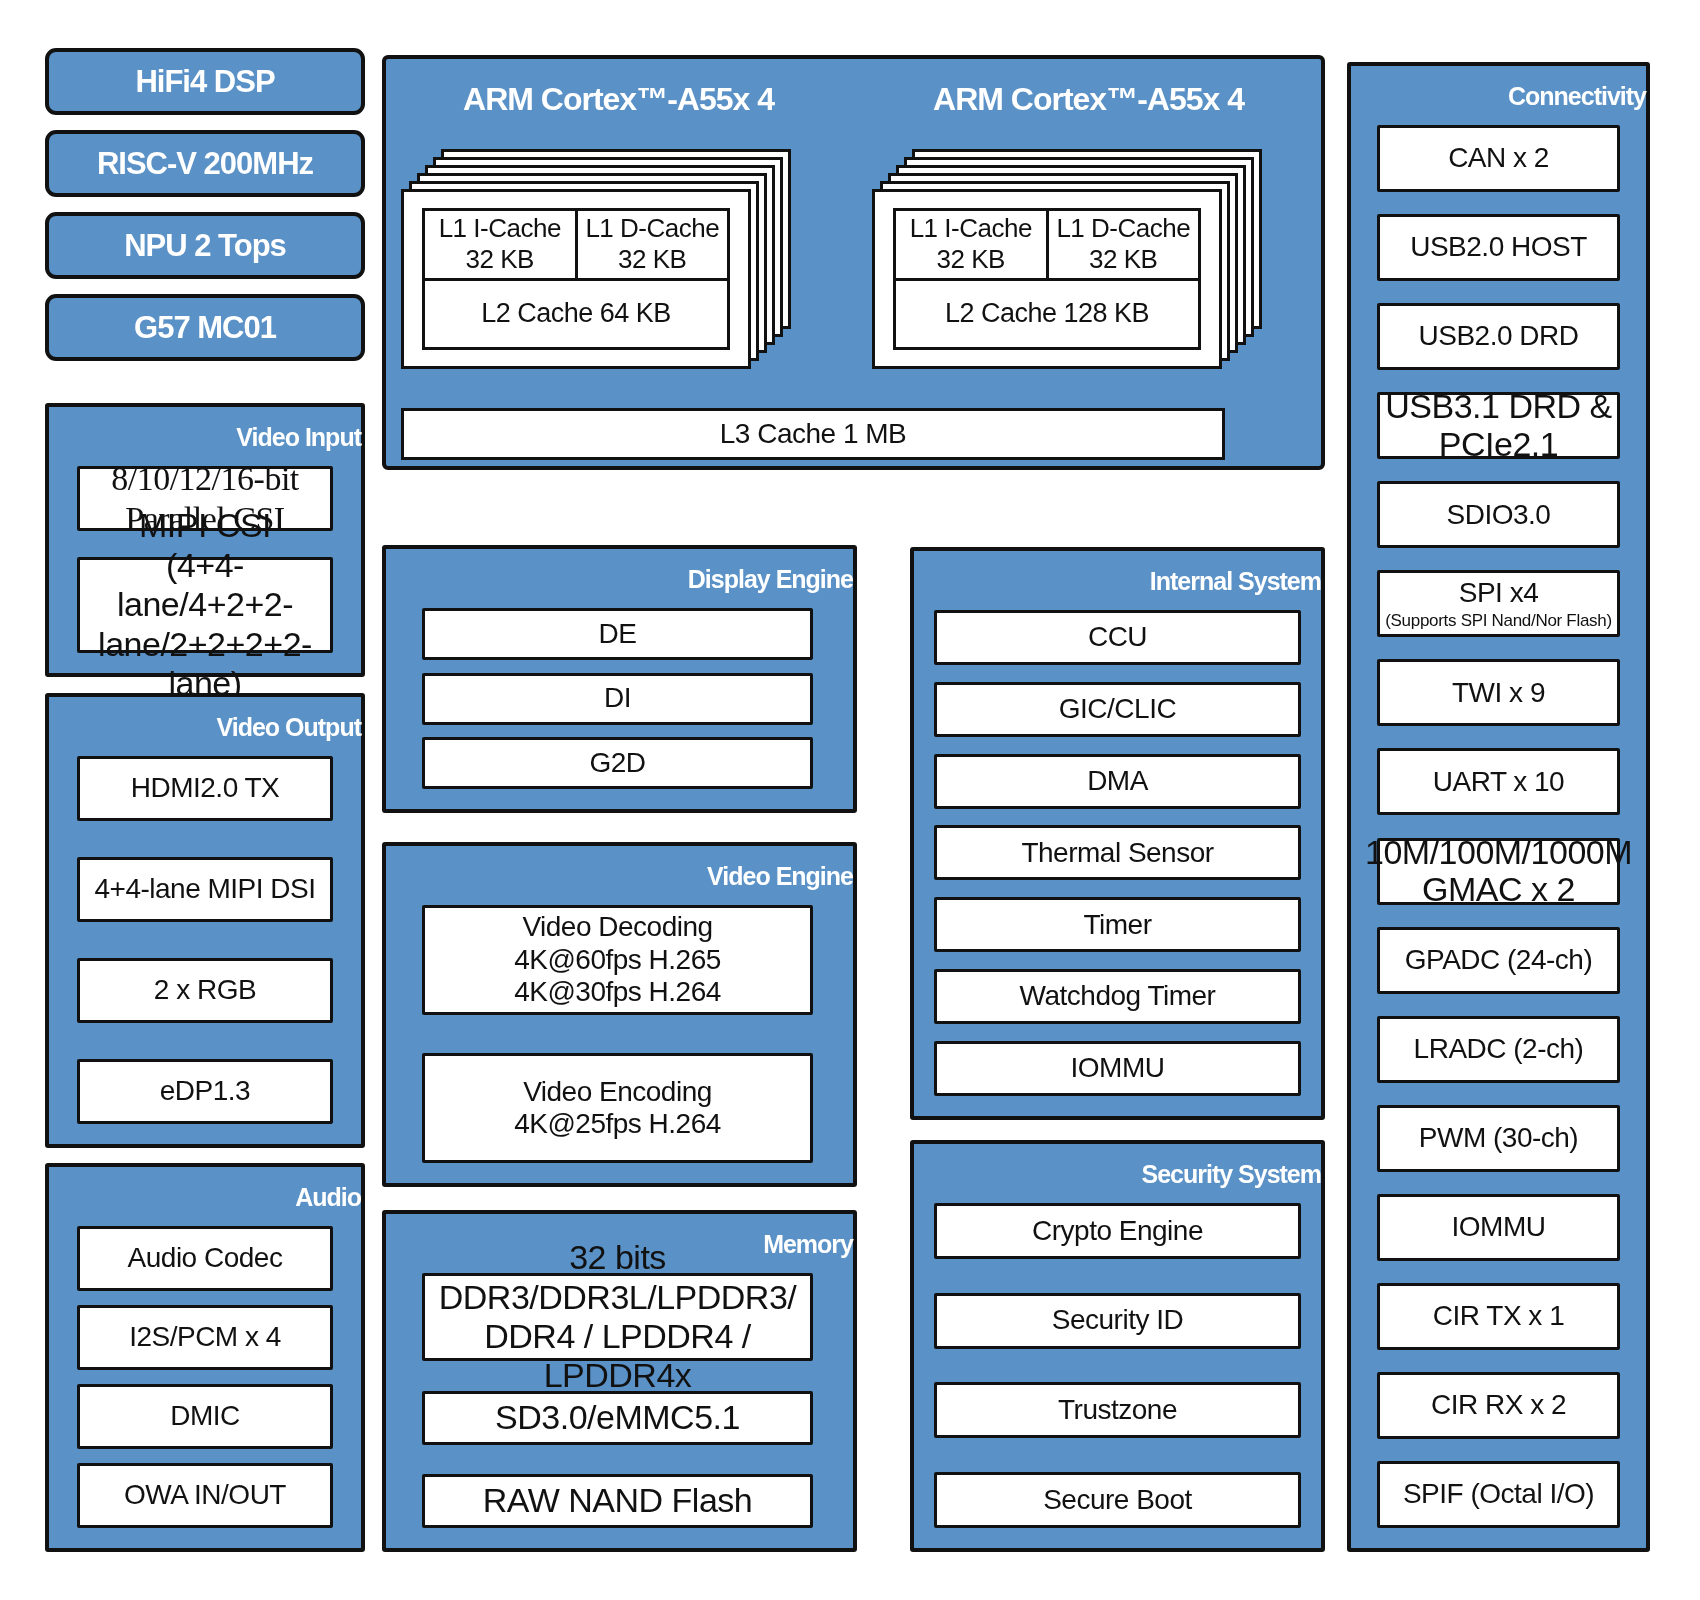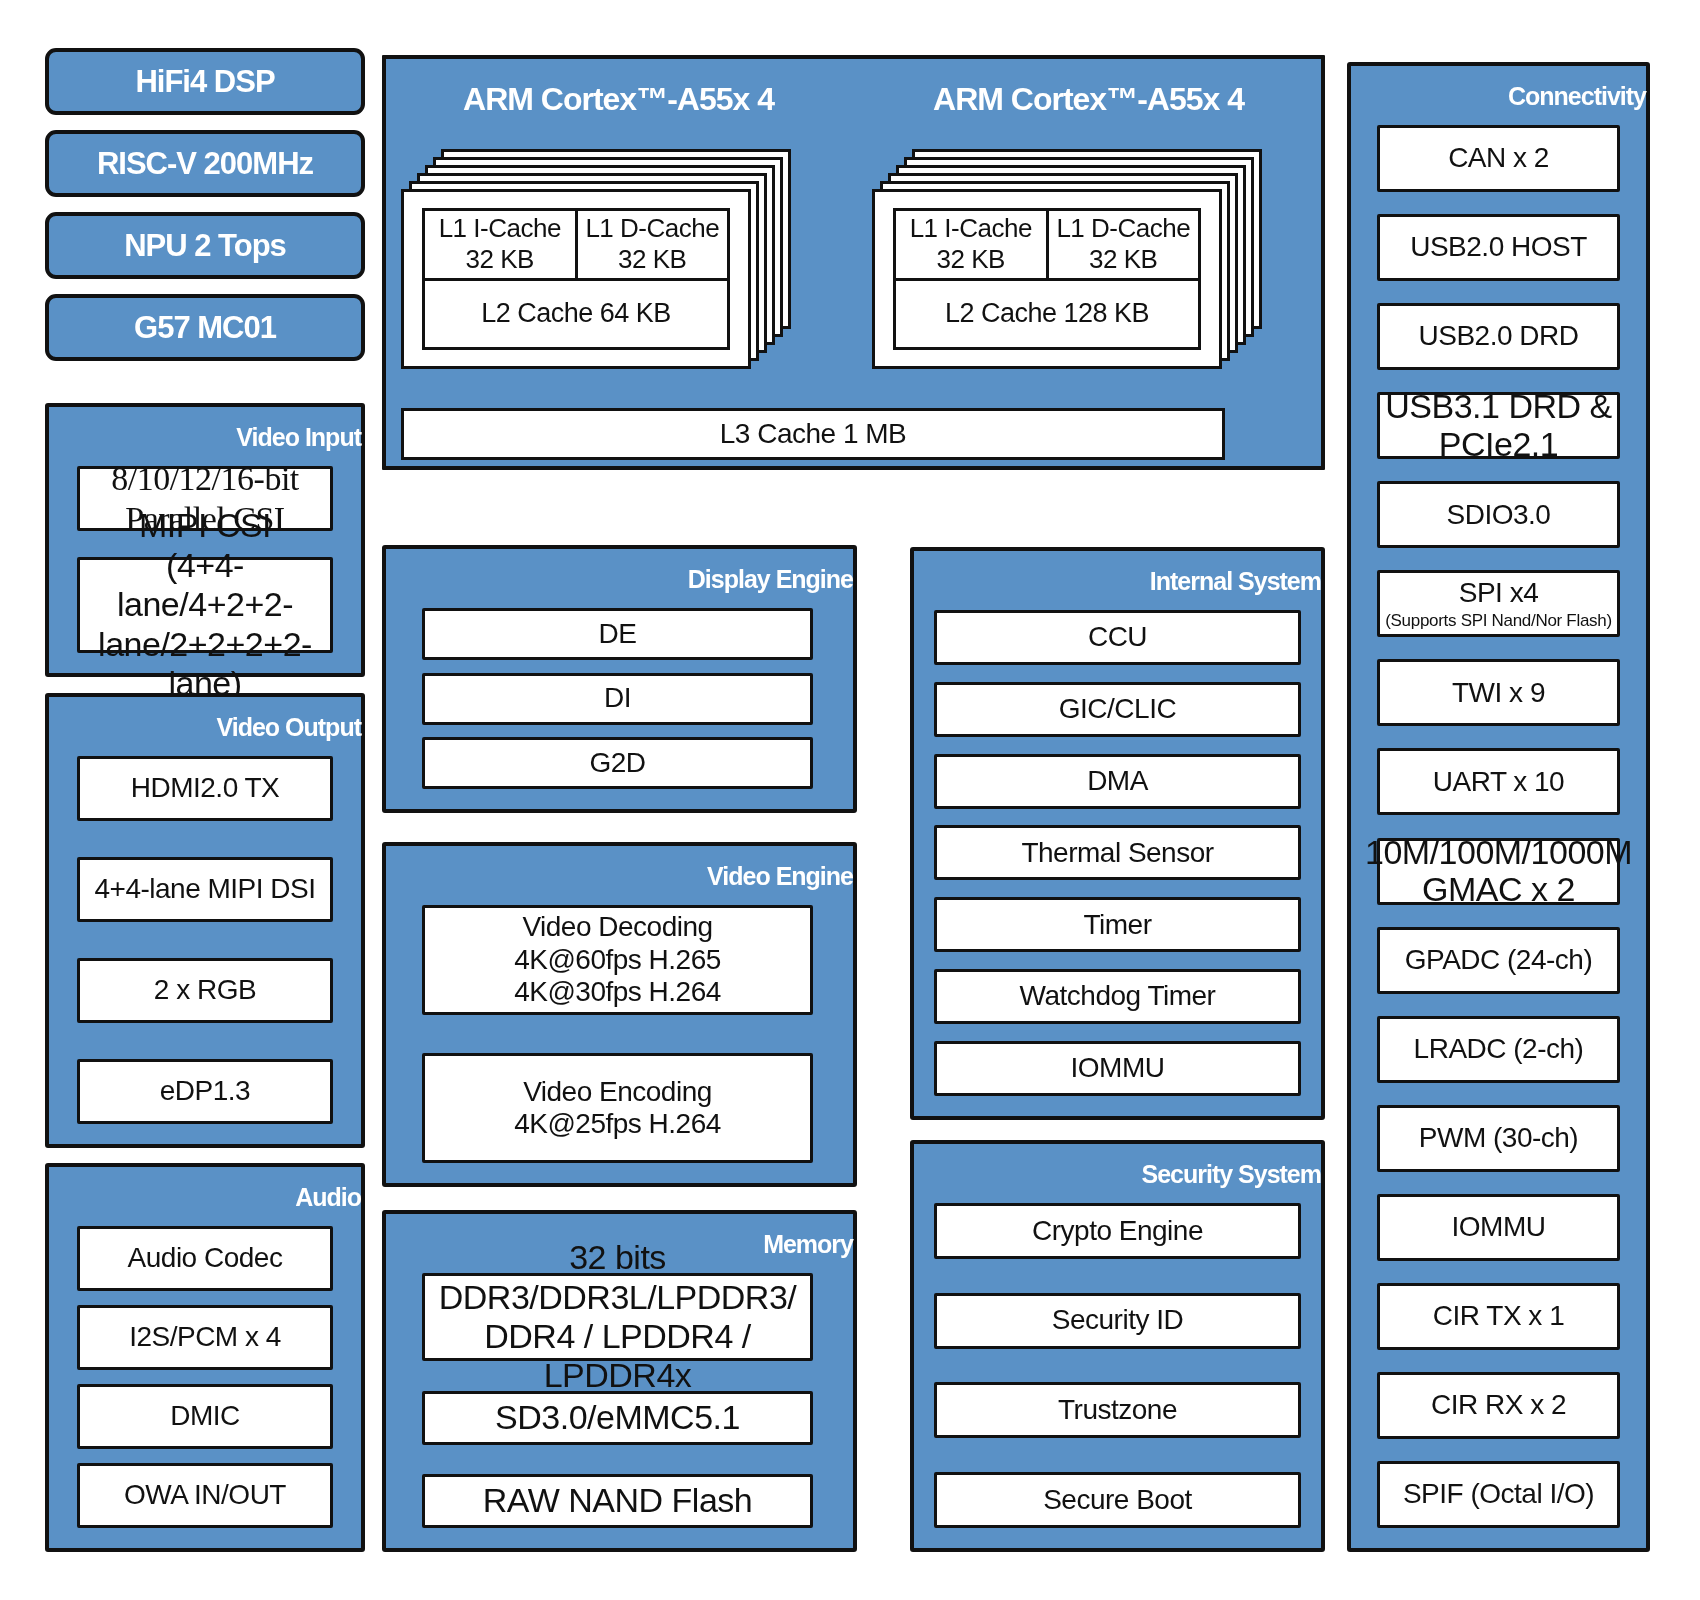--- a/index.html
+++ b/index.html
@@ -32,21 +32,21 @@
         font-weight:bold;font-size:31px;letter-spacing:-1px;}
 
   
   .left-sec .sec-items{padding-left:28px;padding-right:28px;}
   .mid-sec .sec-items{padding-left:36px;padding-right:40px;}
   .int-sec .sec-items{padding-left:20px;padding-right:20px;}
   .conn-sec .sec-items{padding-left:26px;padding-right:26px;}
 
   
   .cpu{position:absolute;left:382px;top:55px;width:943px;height:415px;
-       background:var(--blue);border:4px solid var(--ink);border-radius:1px;
+       background:var(--blue);border:4px solid var(--ink);border-radius:6px;
        box-sizing:border-box;}
   .cpu-title{position:absolute;top:22px;width:465px;text-align:center;color:#ffffff;
              font-weight:bold;font-size:32px;letter-spacing:-1px;}
   .card,.ghost{position:absolute;width:350px;height:180px;background:#ffffff;
                border:3px solid var(--ink);box-sizing:border-box;}
   .cache-table{position:absolute;left:18px;top:16px;right:18px;bottom:16px;
                border:3px solid var(--ink);display:flex;flex-direction:column;}
   .cache-row1{flex:1;display:flex;}
   .cache-cell{flex:1;display:flex;align-items:center;justify-content:center;
               text-align:center;font-size:26px;letter-spacing:-0.5px;line-height:1.2;

